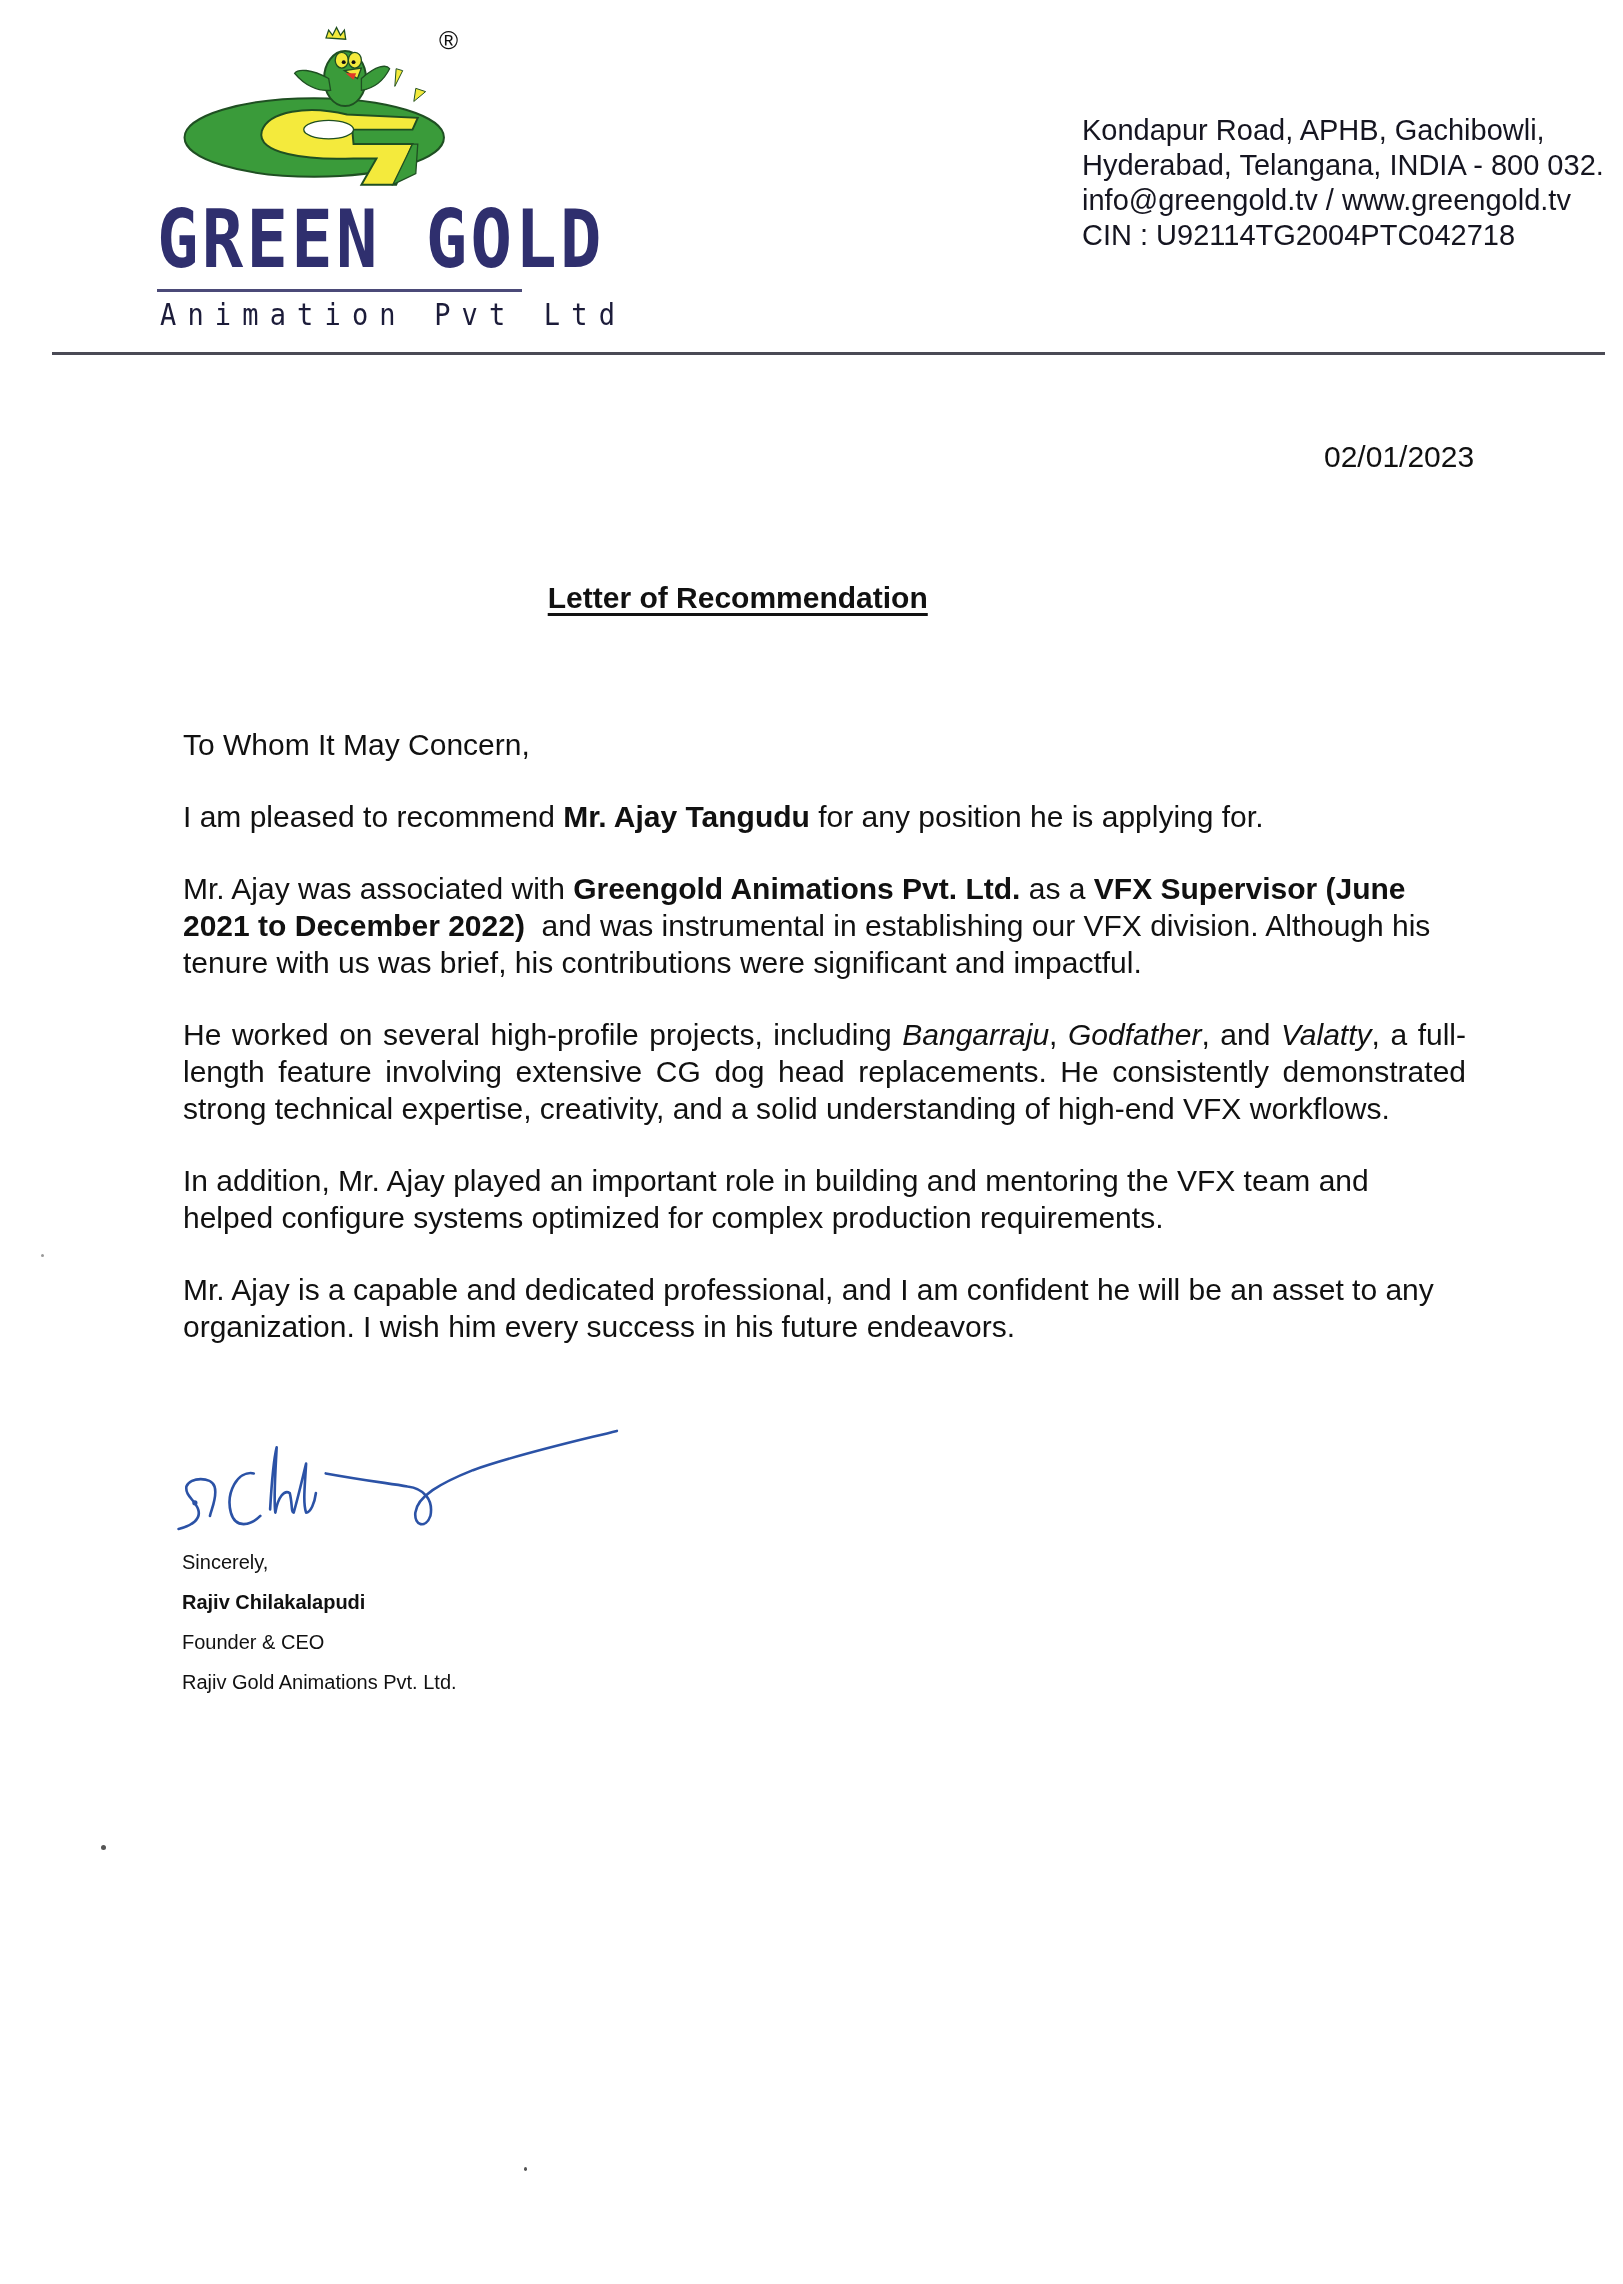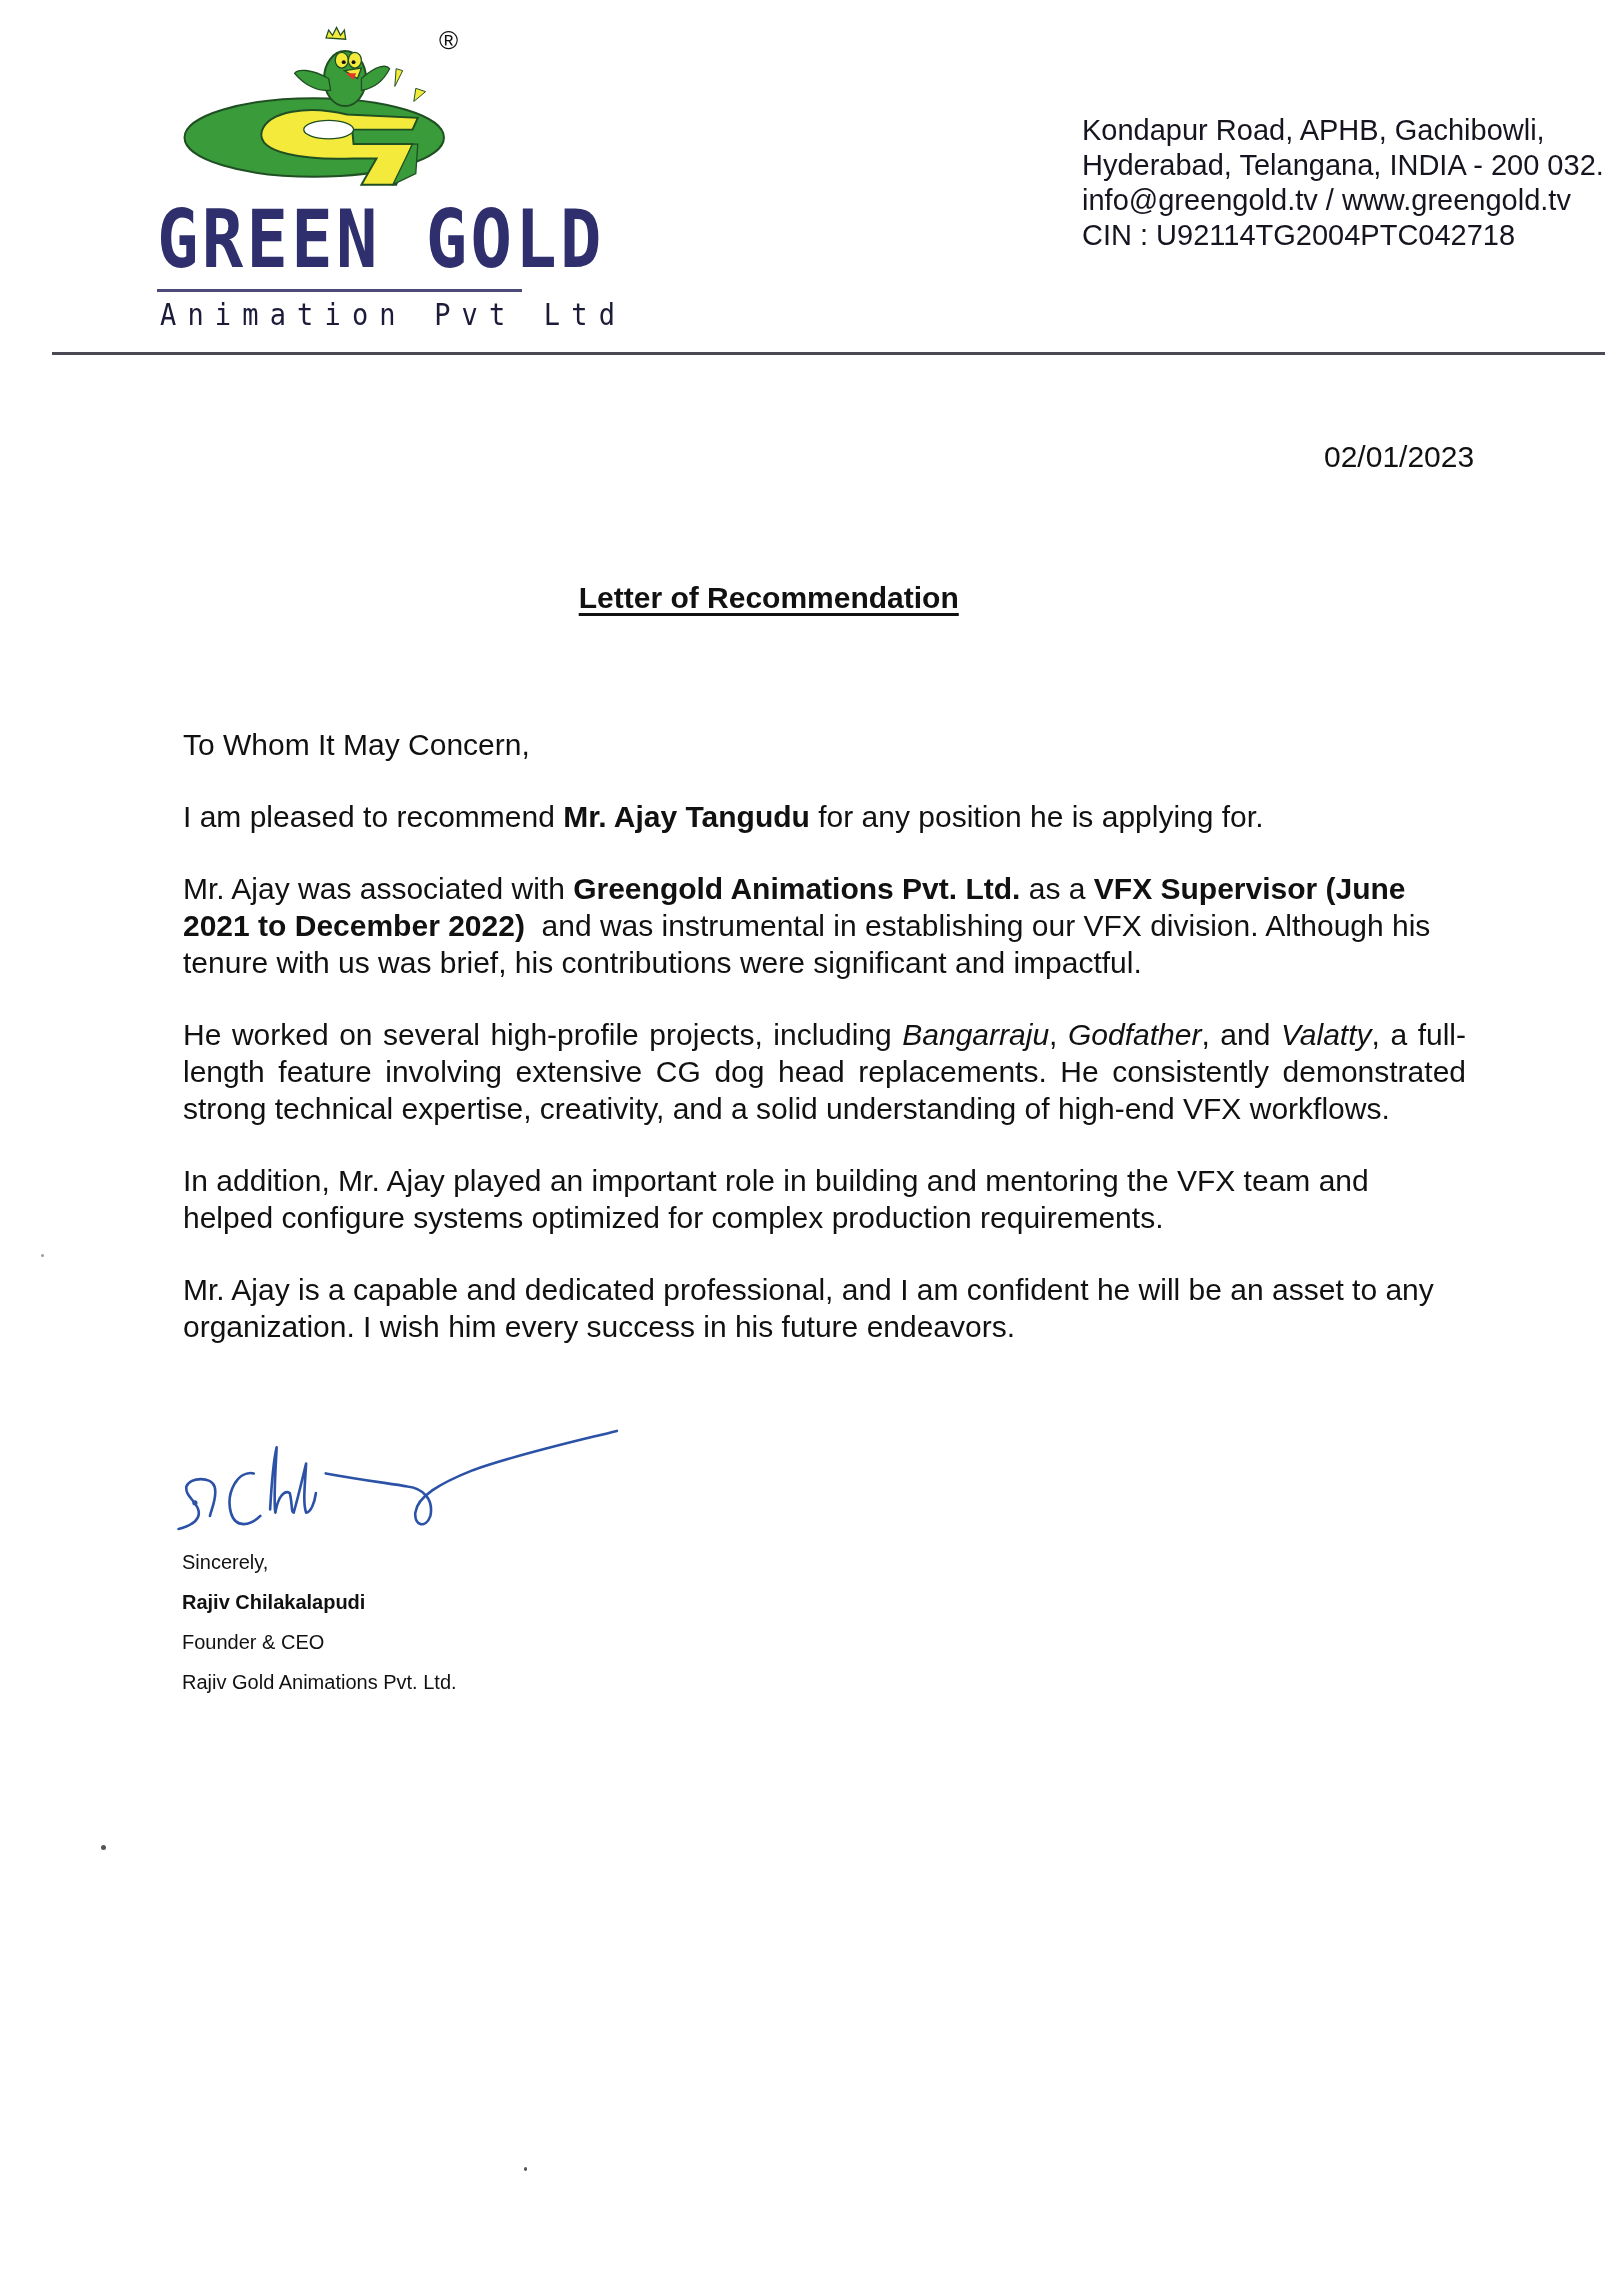--- a/index.html
+++ b/index.html
@@ -21,21 +21,21 @@
   .reg { position: absolute; left: 282px; top: 11.8px; font-size: 26px; color: #111; }
 
   
   .address { left: 1082px; top: 113px; font-size: 29px; line-height: 35px; color: #151520; }
   .address div { white-space: nowrap; }
 
   .header-rule { left: 52px; top: 352px; width: 1553px; height: 3.3px; background: #4a4a55; }
 
   .date { left: 1324px; top: 440px; font-size: 30px; text-align: center; }
 
-  .title { left: 0; width: 1469px; top: 581px; text-align: center; font-size: 30px; font-weight: bold; padding-left: 31px; }
+  .title { left: 0; width: 1469px; top: 581px; text-align: center; font-size: 30px; font-weight: bold; }
   .title span { text-decoration: underline; text-decoration-thickness: 2.6px; text-underline-offset: 5.2px; margin-left: 6.5px; }
 
   .body { left: 183px; top: 726px; width: 1283px; font-size: 30px; line-height: 37px; }
   .body p { margin: 0 0 35px 0; }
   .body .salutation { margin-bottom: 35px; }
   .body b { font-weight: bold; }
   .body i { font-style: italic; }
 
   .signature { left: 172px; top: 1421px; width: 471px; height: 131px; }
 
@@ -76,21 +76,21 @@
     <path d="M395 115 L410 120 L392 135 Z" fill="#f4ea3c" stroke="#1f4f22" stroke-width="1.5"></path>
   </svg>
   <span class="reg">®</span>
   <div class="brand-name">GREEN GOLD</div>
   <div class="brand-rule"></div>
   <div class="brand-sub">Animation Pvt Ltd</div>
 </div>
 
 <div class="abs address">
   <div>Kondapur Road, APHB, Gachibowli,</div>
-  <div>Hyderabad, Telangana, INDIA - 200 032.</div>
+  <div>Hyderabad, Telangana, INDIA - 800 032.</div>
   <div>info@greengold.tv / www.greengold.tv</div>
   <div>CIN : U92114TG2004PTC042718</div>
 </div>
 
 <div class="abs header-rule"></div>
 
 <div class="abs date">02/01/2023</div>
 
 <div class="abs title">
   <span>Letter of Recommendation</span>

